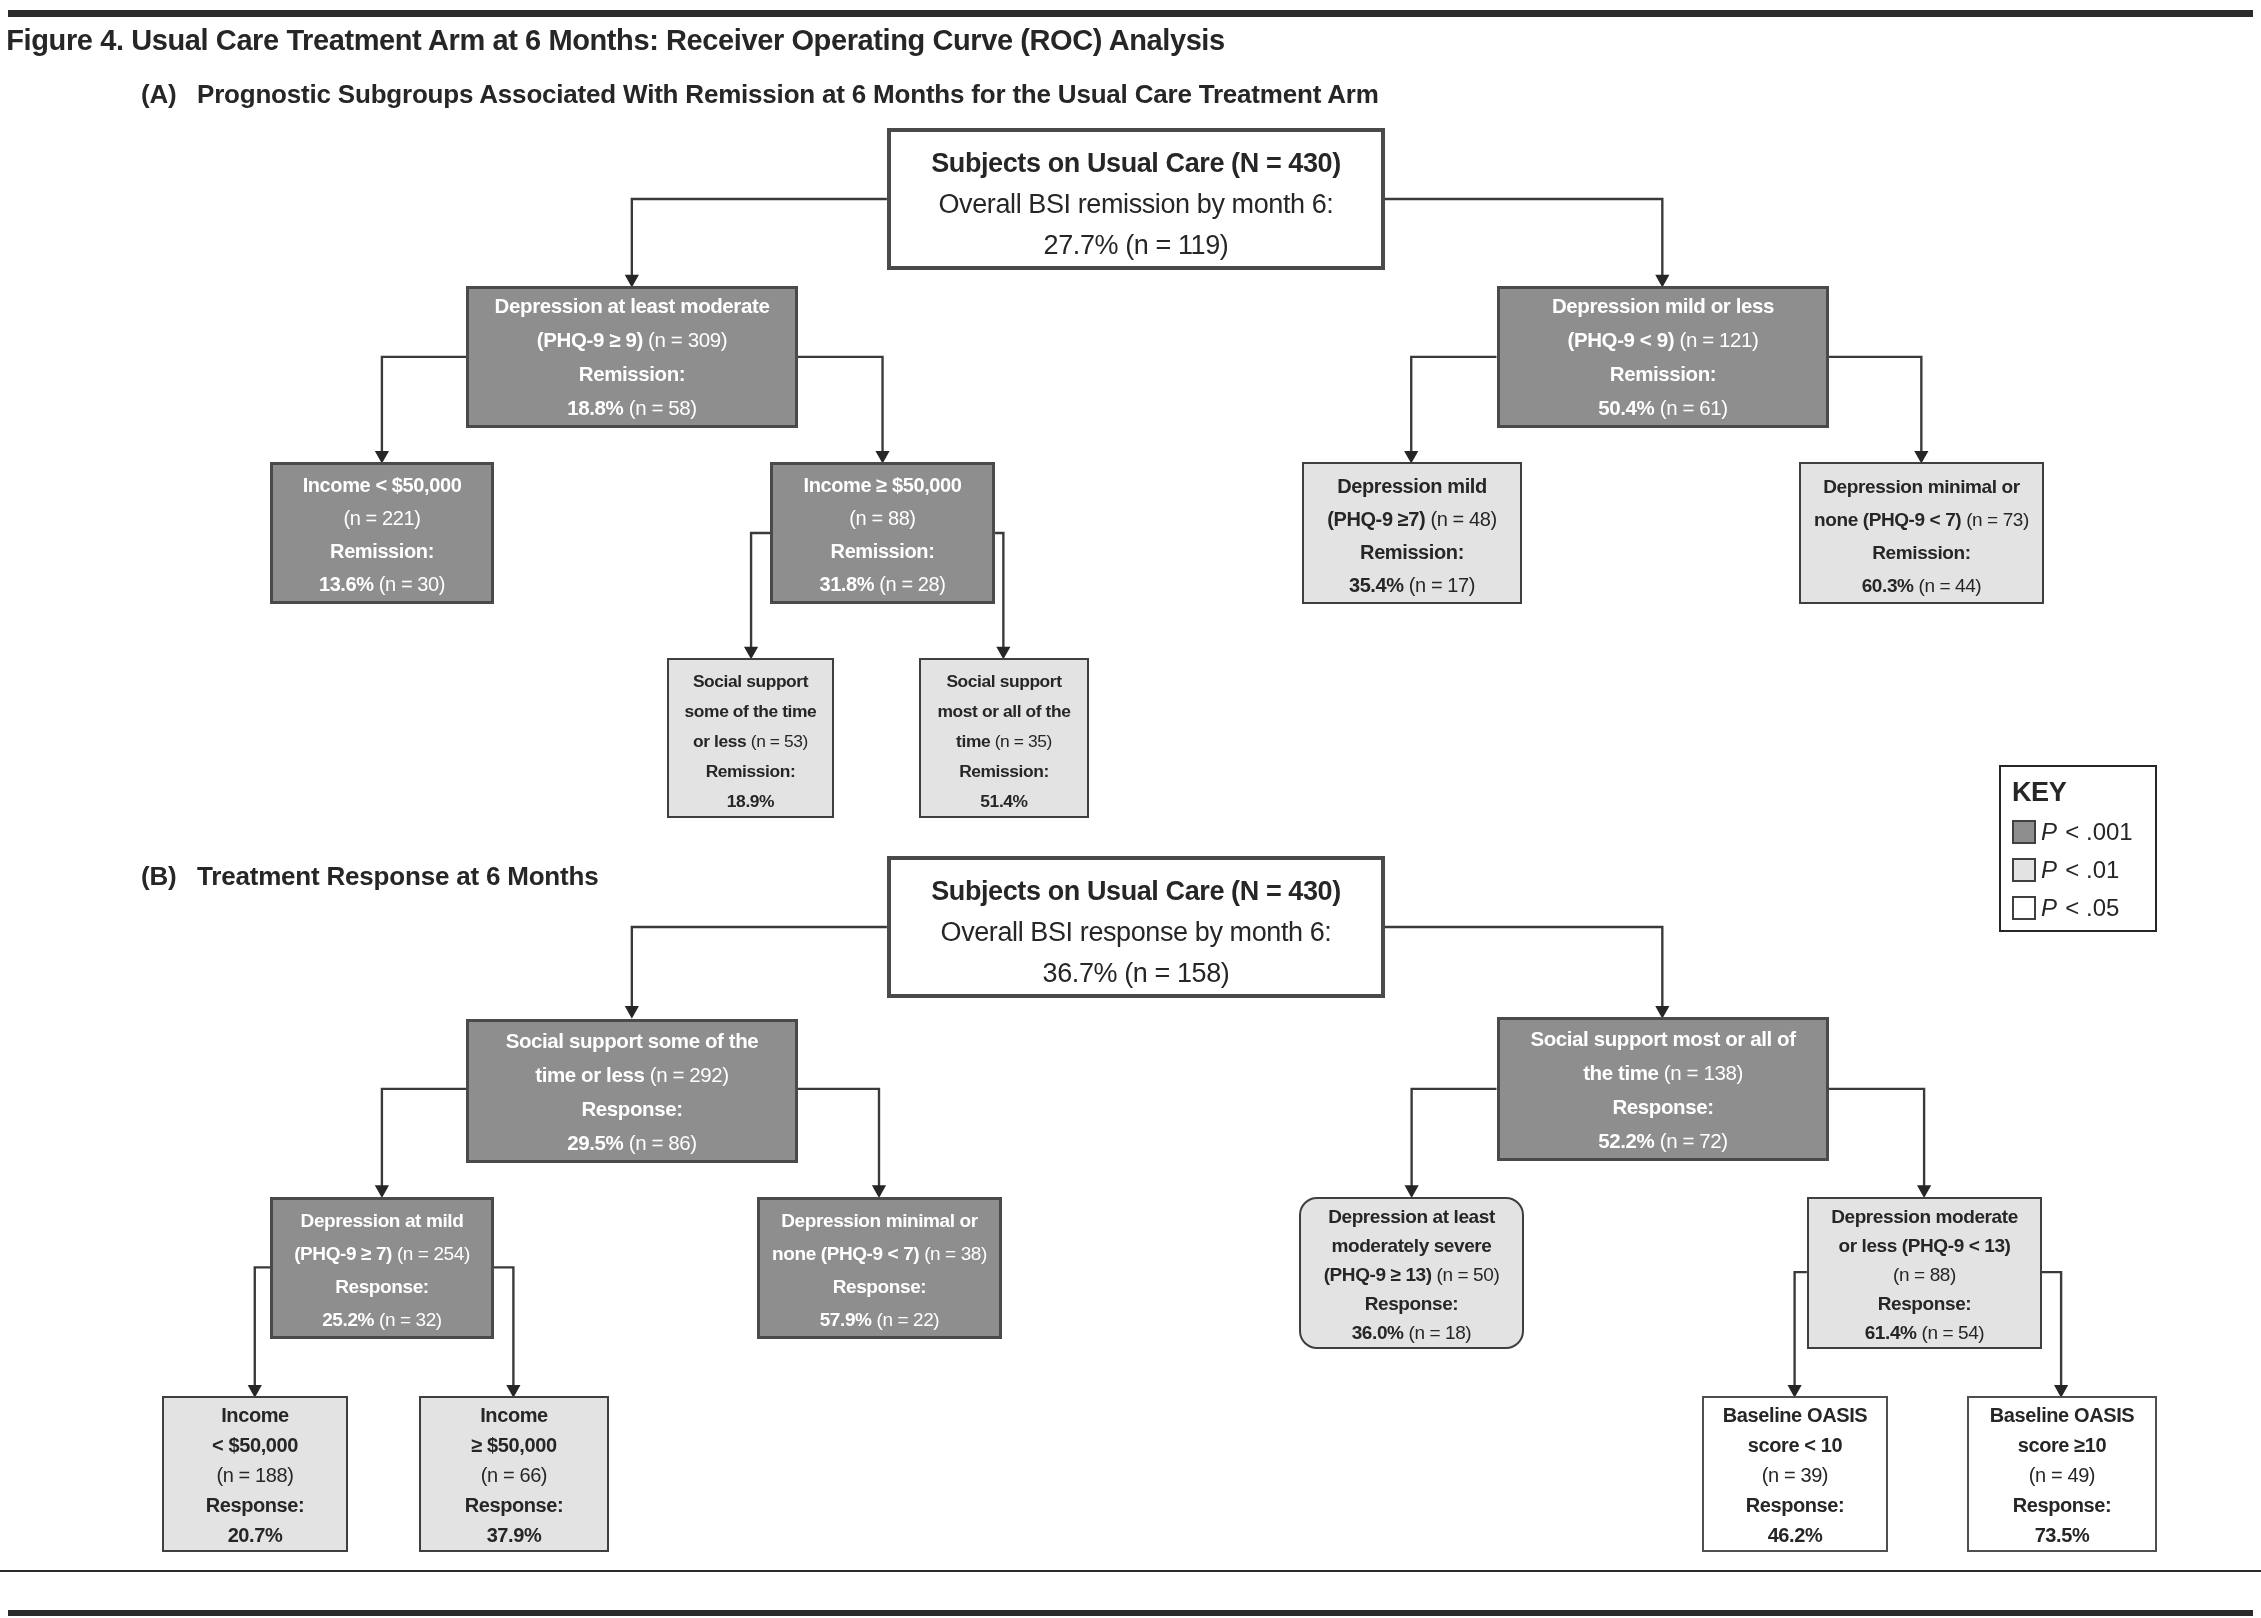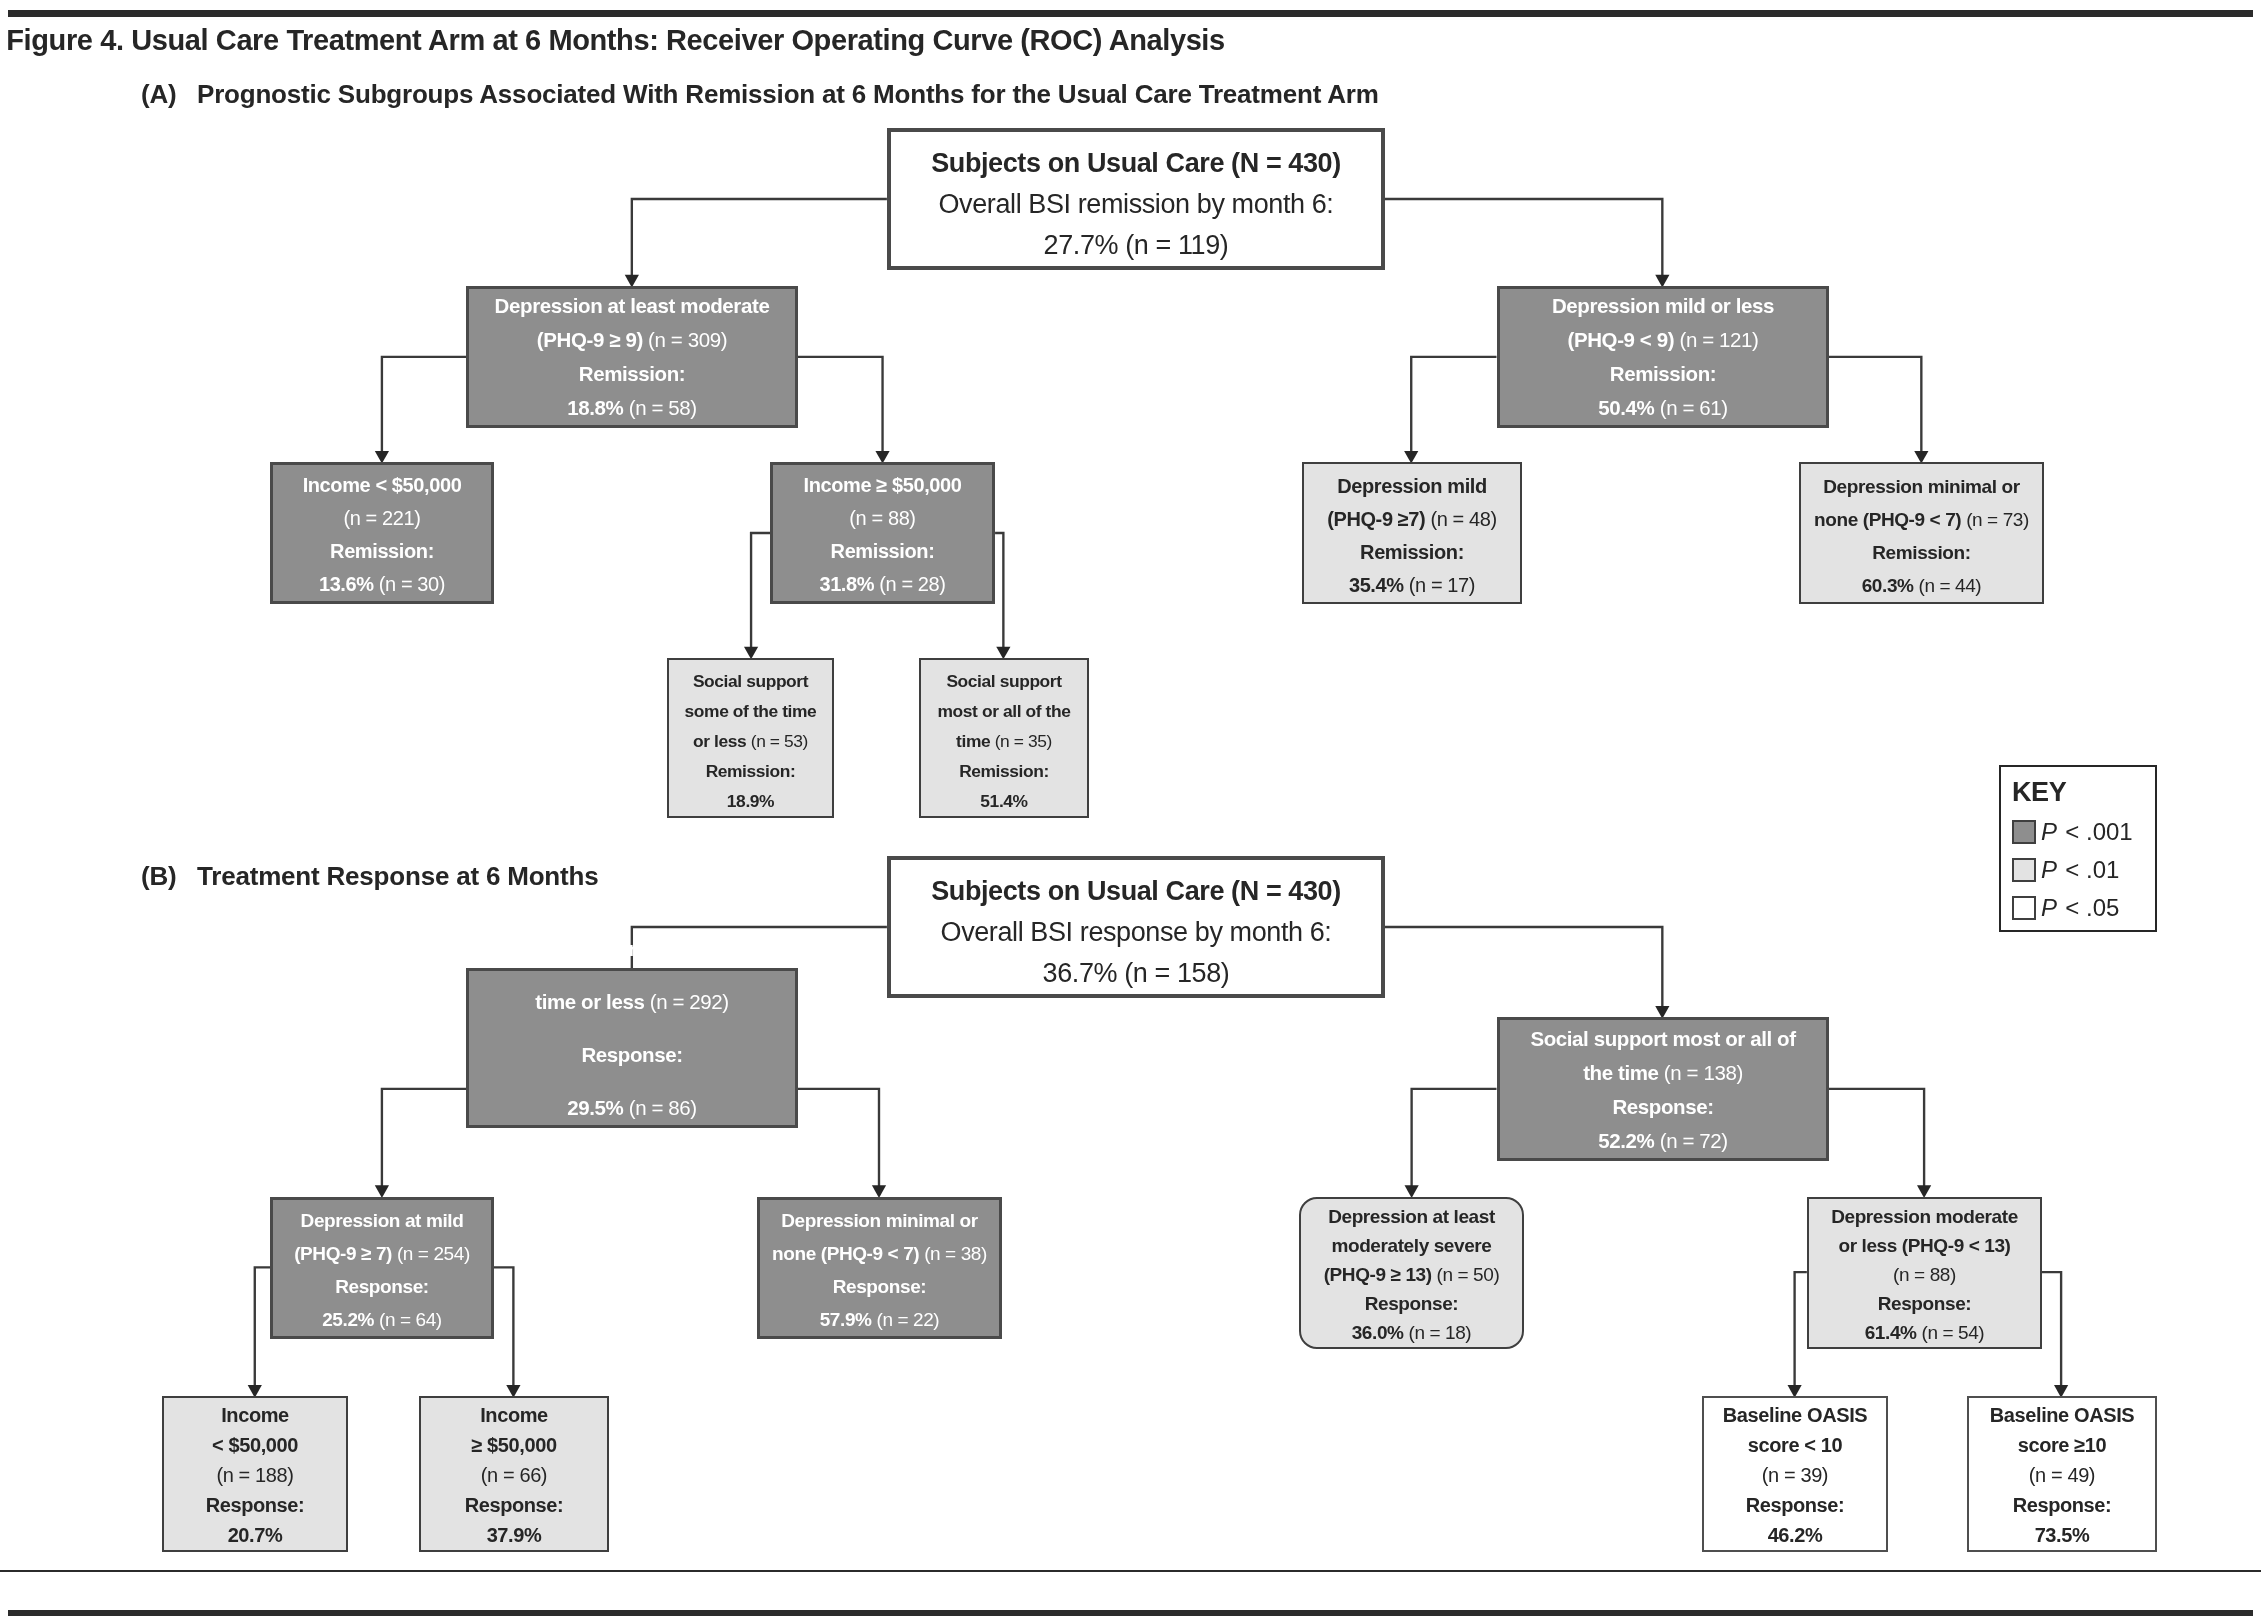--- a/index.html
+++ b/index.html
@@ -139,37 +139,37 @@
         <div><span class="b">most or all of the</span></div>
         <div><span class="b">time </span><span>(n = 35)</span></div>
         <div><span class="b">Remission:</span></div>
         <div><span class="b">51.4%</span></div>
       </div>
       <div class="node root" style="left: 887px; top: 856px; width: 498px; height: 142px; font-size: 27px; line-height: 41px;">
         <div><span class="b">Subjects on Usual Care (N = 430)</span></div>
         <div><span>Overall BSI response by month 6:</span></div>
         <div><span>36.7% (n = 158)</span></div>
       </div>
-      <div class="node dark" style="left: 466px; top: 968px; width: 332px; height: 160px; font-size: 20.5px; line-height: 34px; gap: 19px;">
+      <div class="node dark" style="left: 466px; top: 1019px; width: 332px; height: 144px; font-size: 20.5px; line-height: 34px;">
         <div><span class="b">Social support some of the</span></div>
         <div><span class="b">time or less </span><span>(n = 292)</span></div>
         <div><span class="b">Response:</span></div>
         <div><span class="b">29.5% </span><span>(n = 86)</span></div>
       </div>
       <div class="node dark" style="left: 1497px; top: 1017px; width: 332px; height: 144px; font-size: 20.5px; line-height: 34px;">
         <div><span class="b">Social support most or all of</span></div>
         <div><span class="b">the time </span><span>(n = 138)</span></div>
         <div><span class="b">Response:</span></div>
         <div><span class="b">52.2% </span><span>(n = 72)</span></div>
       </div>
       <div class="node dark" style="left: 270px; top: 1197px; width: 224px; height: 142px; font-size: 19px; line-height: 33px;">
         <div><span class="b">Depression at mild</span></div>
         <div><span class="b">(PHQ-9 ≥ 7) </span><span>(n = 254)</span></div>
         <div><span class="b">Response:</span></div>
-        <div><span class="b">25.2% </span><span>(n = 64)</span></div>
+        <div><span class="b">25.2% </span><span>(n = 32)</span></div>
       </div>
       <div class="node dark" style="left: 757px; top: 1197px; width: 245px; height: 142px; font-size: 19px; line-height: 33px;">
         <div><span class="b">Depression minimal or</span></div>
         <div><span class="b">none (PHQ-9 &lt; 7) </span><span>(n = 38)</span></div>
         <div><span class="b">Response:</span></div>
         <div><span class="b">57.9% </span><span>(n = 22)</span></div>
       </div>
       <div class="node light" style="left: 1299px; top: 1197px; width: 225px; height: 152px; font-size: 19px; line-height: 29px; border-radius: 18px;">
         <div><span class="b">Depression at least</span></div>
         <div><span class="b">moderately severe</span></div>

